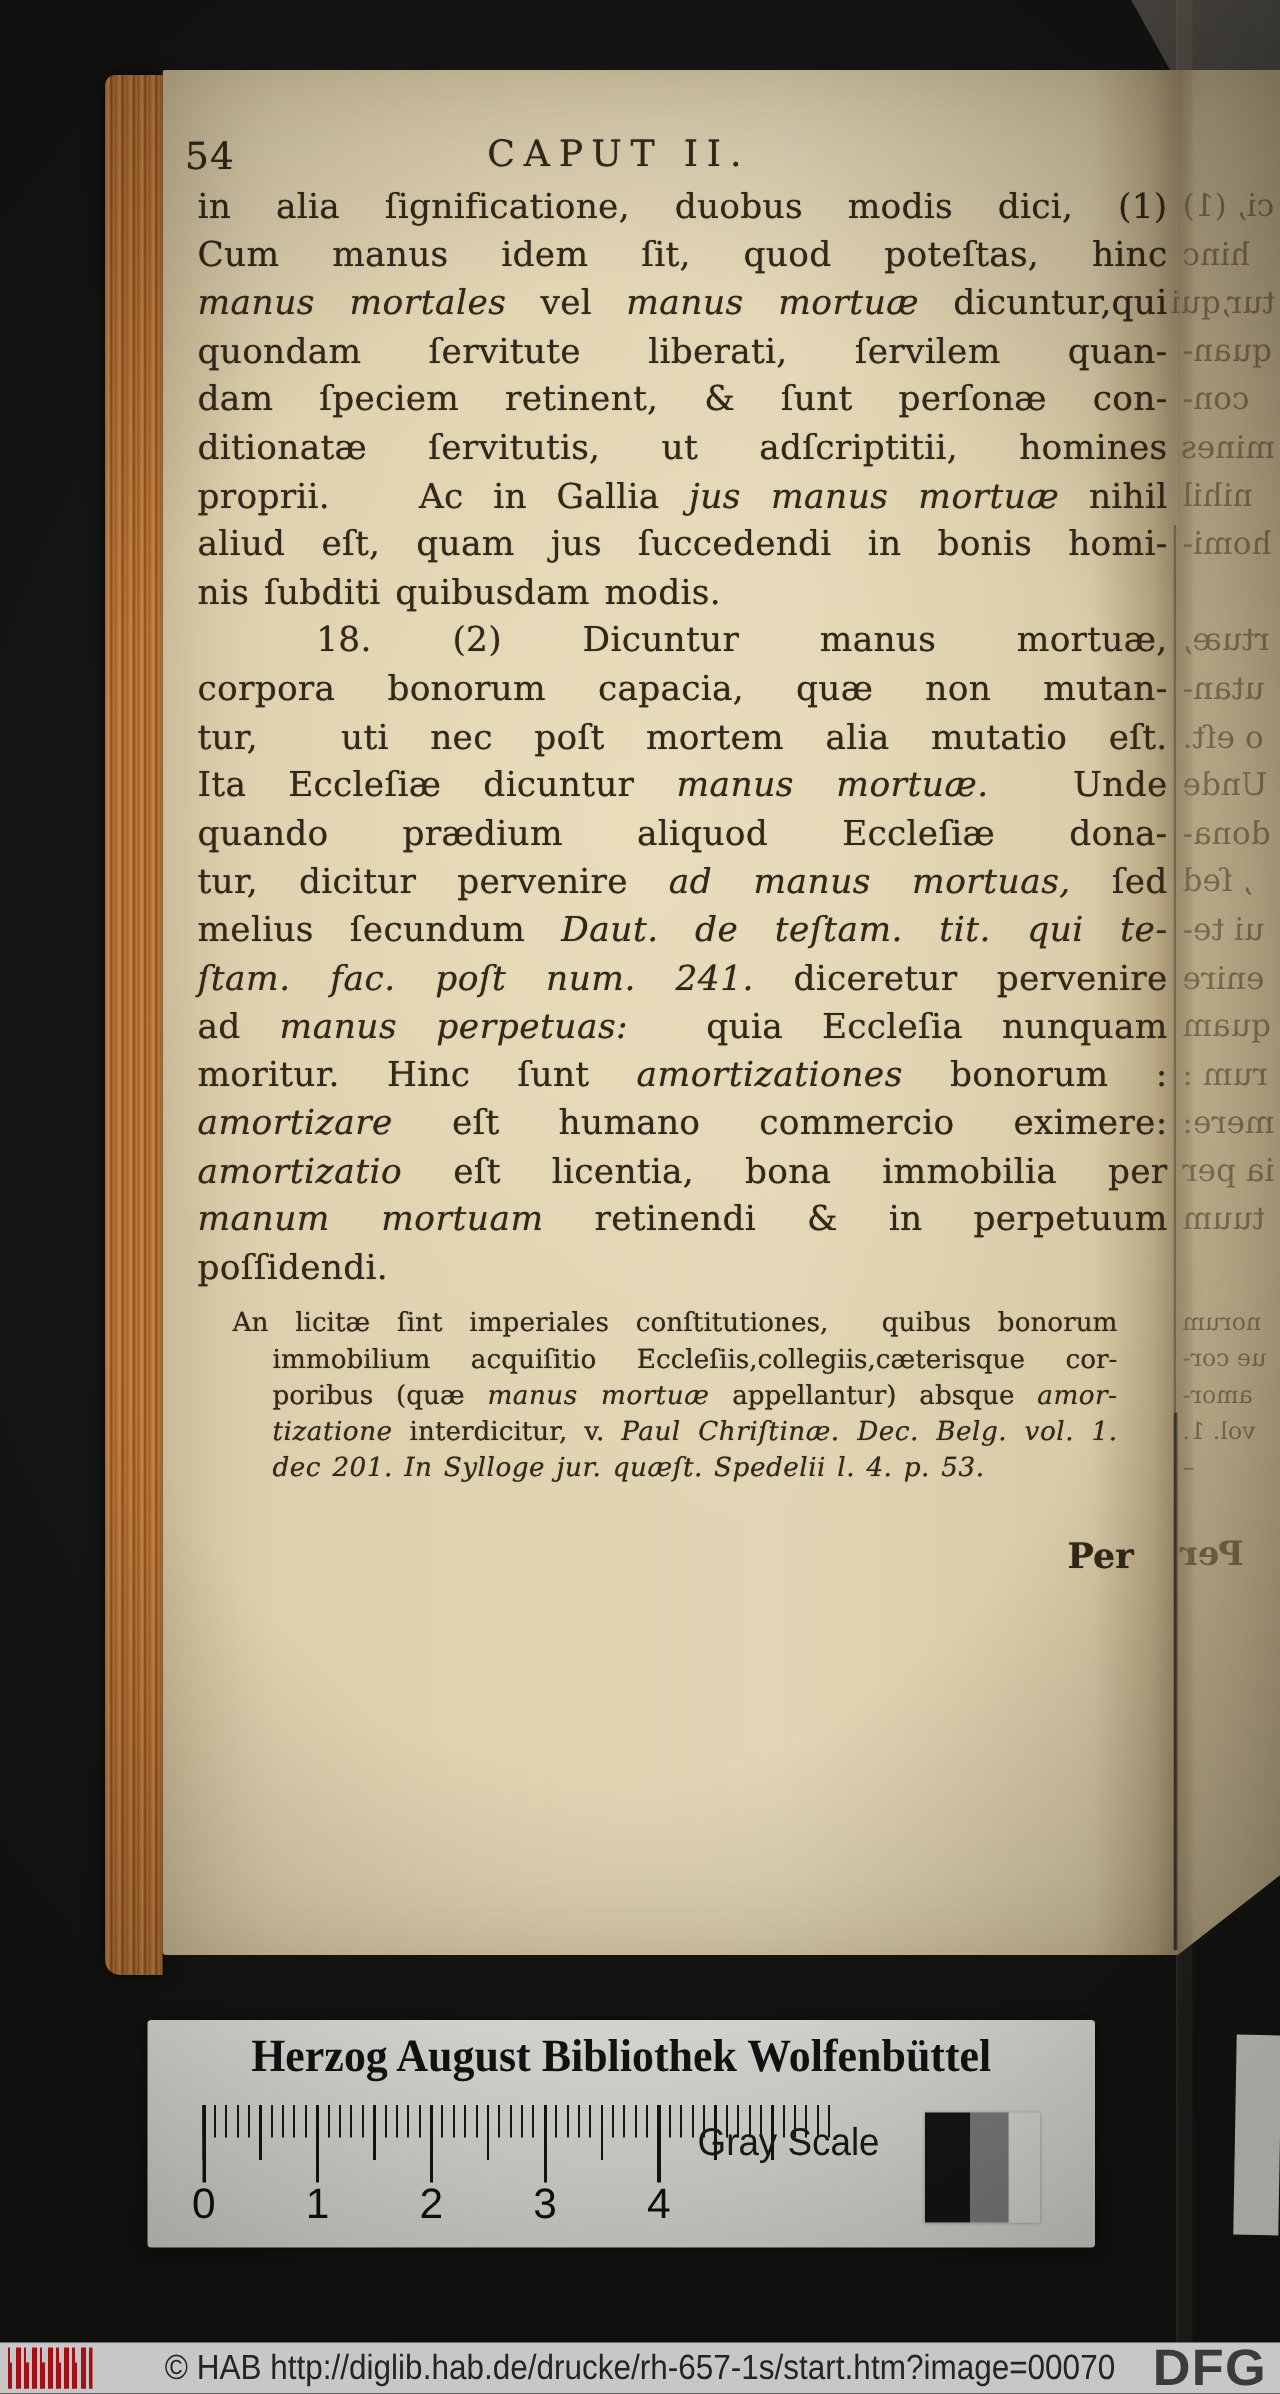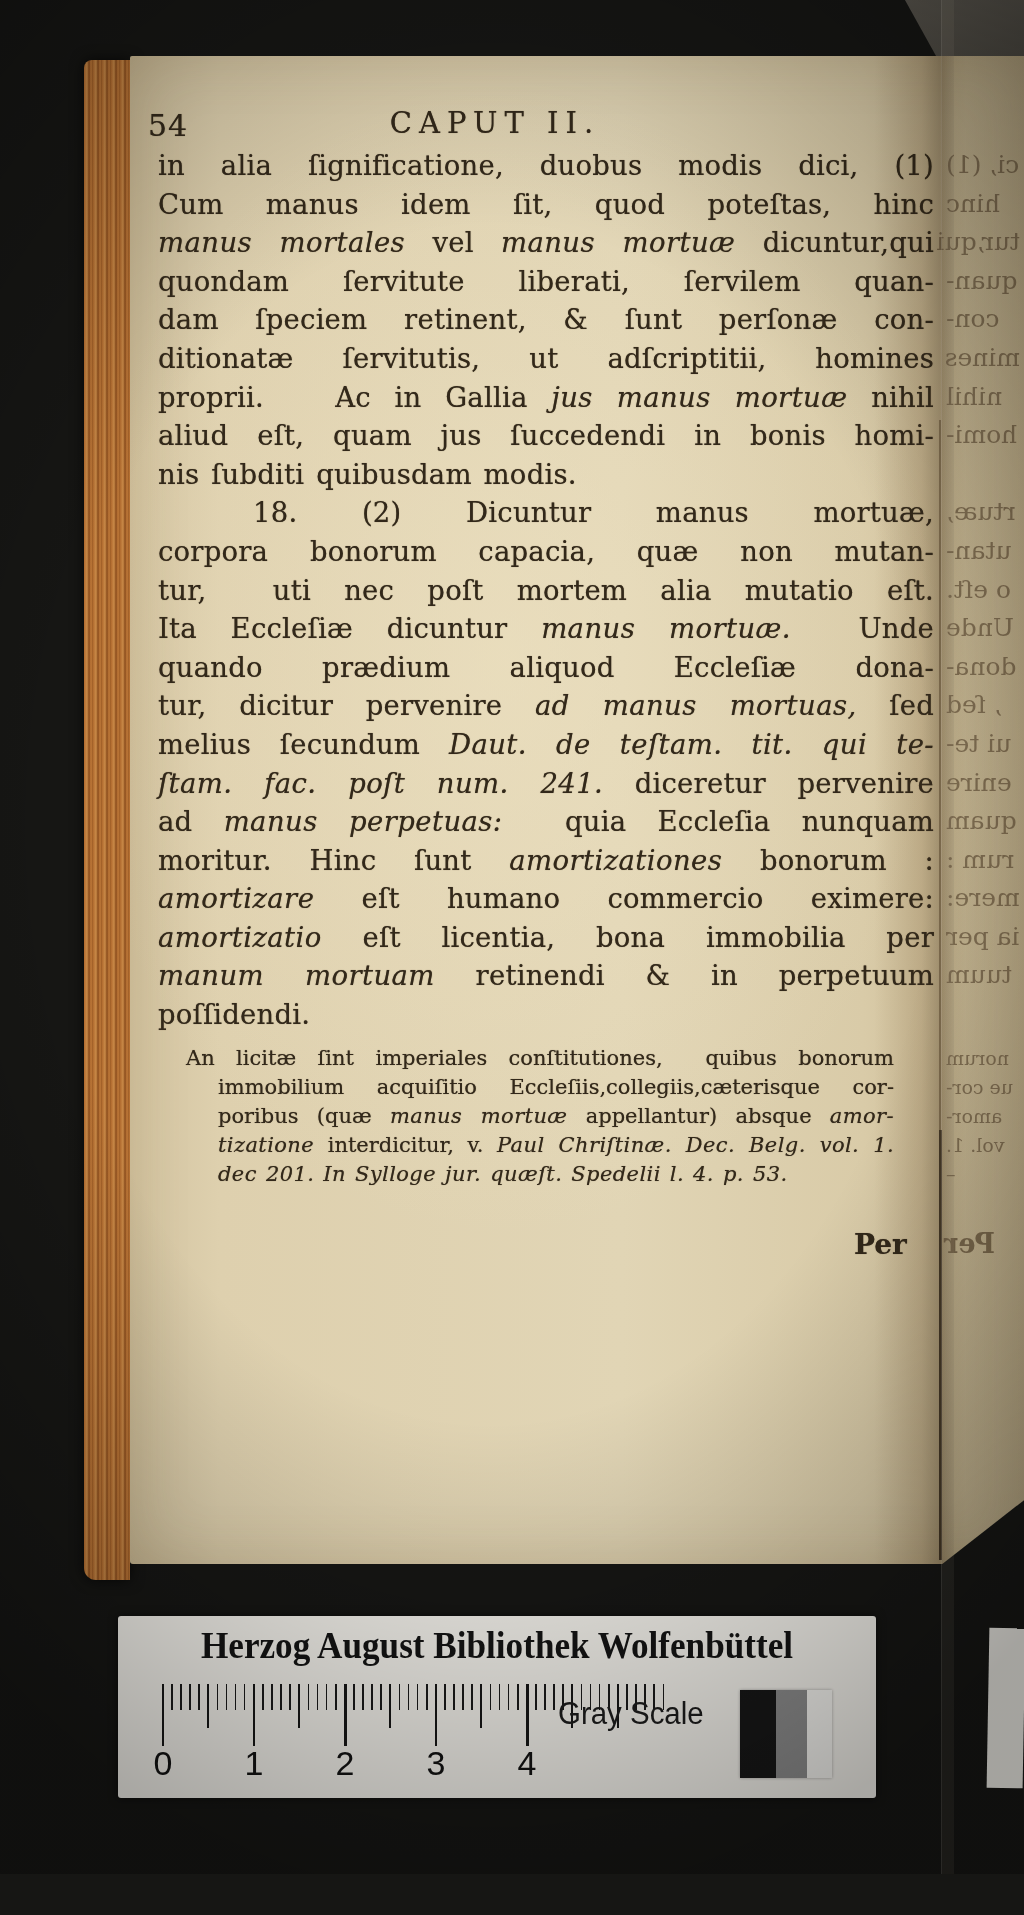--- a/index.html
+++ b/index.html
@@ -205,14 +205,19 @@
       <div class="b2"></div>
       <div class="b3"></div>
     </div>
   </div>
 
   <div class="side-card"></div>
 
   <div class="plexi-strip"></div>
   <div class="vignette"></div>
 
+  <div class="footer-bar">
+    <div class="hab-logo"></div>
+    <div class="copyright-text">© HAB http://diglib.hab.de/drucke/rh-657-1s/start.htm?image=00070</div>
+    <div class="dfg-logo">DFG</div>
+  </div>
 
 </div>
 
 </body></html>

